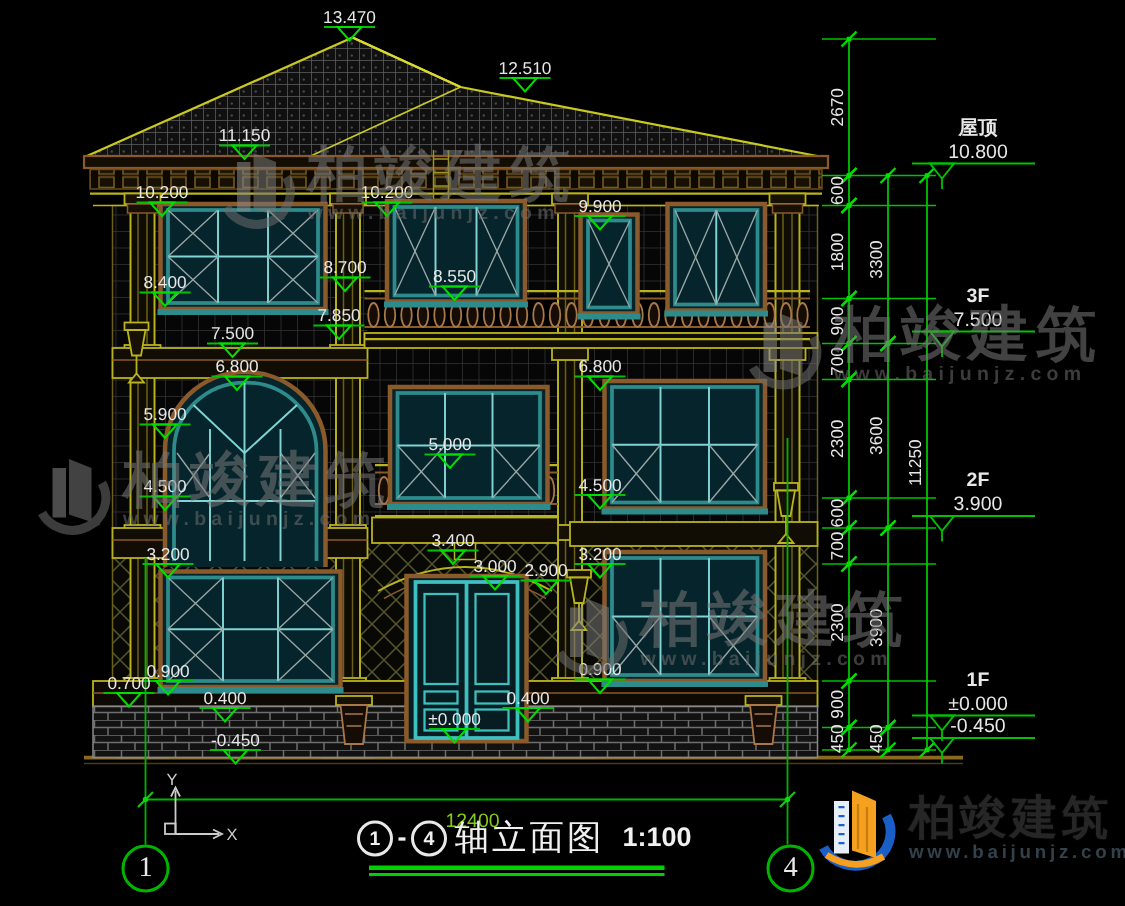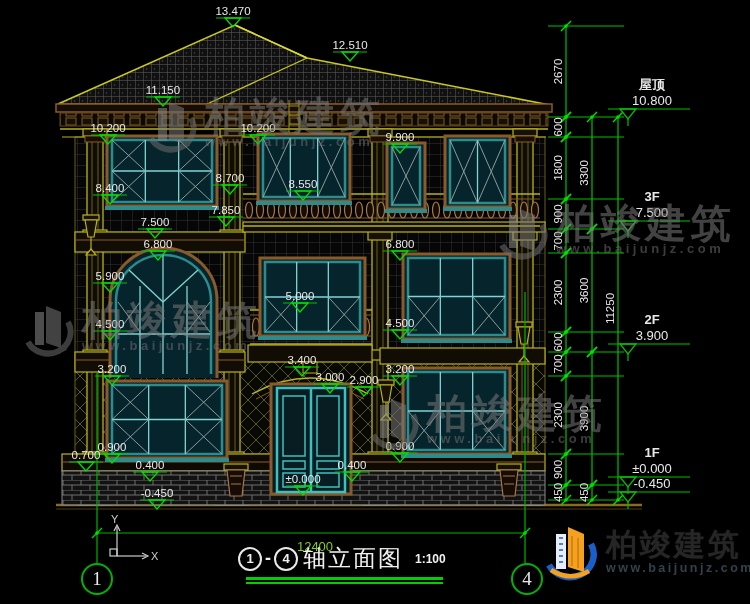--- a/index.html
+++ b/index.html
@@ -14,21 +14,21 @@
   .logo{position:absolute;left:542px;top:522px;display:flex;align-items:center;gap:8px;}
   .logo-name{font-size:31px;font-weight:bold;color:#262626;letter-spacing:3px;line-height:1.05;
              text-shadow:0 0 2px #0d0d0d;white-space:nowrap;}
   .logo-url{font-size:12.5px;font-weight:bold;color:#33414b;letter-spacing:2.5px;white-space:nowrap;}
   
   .title-block{position:absolute;left:238px;top:543px;display:flex;align-items:center;gap:5px;color:#f0f0f0;}
   .tcirc{display:inline-flex;align-items:center;justify-content:center;width:20px;height:20px;
          border:2px solid #e8e8e8;border-radius:50%;font-size:13px;font-weight:bold;}
   .tdash{font-size:18px;font-weight:bold;margin:0 -2px;}
   .ttext{font-size:23px;font-weight:normal;letter-spacing:2px;}
-  .tscale{font-size:12px;font-weight:bold;margin-left:7px;}
+  .tscale{font-size:18px;font-weight:bold;margin-left:7px;}
   .tline1{position:absolute;left:246px;top:577px;width:197px;height:3px;background:#00d000;}
   .tline2{position:absolute;left:246px;top:582px;width:197px;height:2px;background:#00d000;}
   
   .axis-bubble{position:absolute;width:28px;height:28px;border:2px solid #00b400;border-radius:50%;
                color:#e8e8e8;font-size:19px;display:flex;align-items:center;justify-content:center;
                font-family:"Liberation Serif", serif;}
   .dim12400{position:absolute;left:280px;top:539px;width:70px;text-align:center;color:#84cc16;font-size:13px;}
 </style>
 </head>
 <body>

